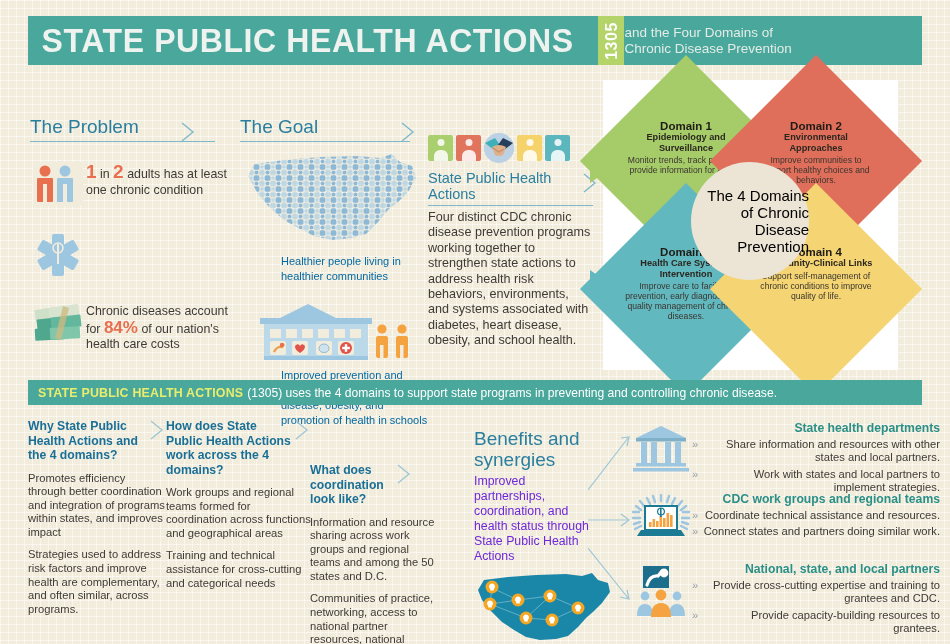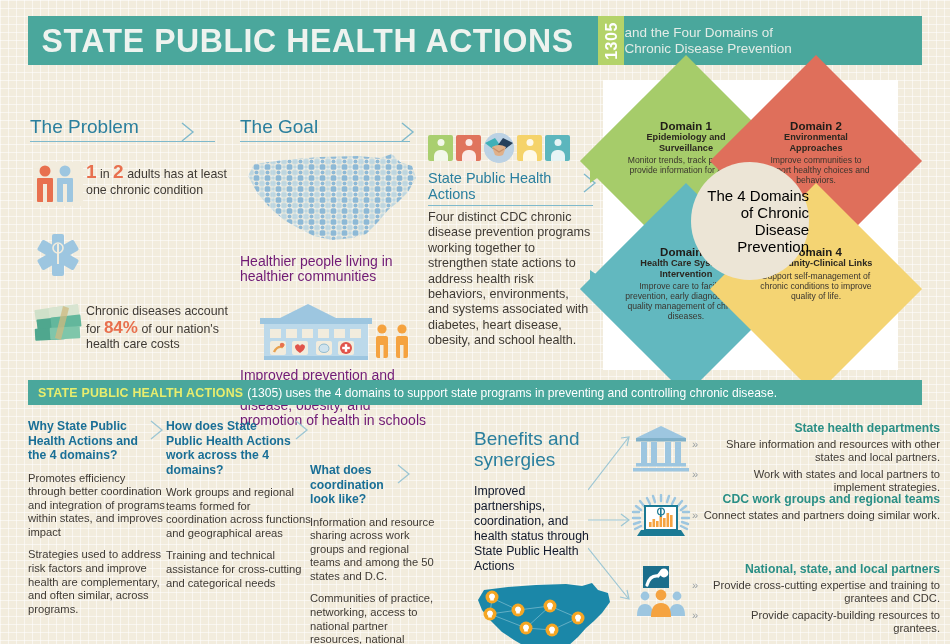--- a/index.html
+++ b/index.html
@@ -67,21 +67,21 @@
   .problem { position: absolute; left: 30px; top: 116px; width: 200px; }
   .problem .hdr-wrap { width: 185px; }
   .stat-row { display: flex; align-items: flex-start; margin-top: 20px; }
   .stat-icon { width: 56px; flex: 0 0 56px; display:flex; align-items:center; justify-content:center; }
   .stat-text { font-size: 12.4px; line-height: 15.5px; color: #3f3a34; padding-top: 2px; }
   .big-num { color: #e8704f; font-size: 19px; font-weight: bold; }
   .big-num-sm { color: #e8704f; font-size: 17px; font-weight: bold; }
 
   
   .goal { position: absolute; left: 240px; top: 116px; width: 190px; }
-  .goal-cap { font-size: 14px; line-height: 15px; color: #701a75; margin-top: 6px; }
+  .goal-cap { font-size: 11px; line-height: 15px; color: #0369a1; margin-top: 6px; margin-left: 41px; }
 
   
   .spha { position: absolute; left: 428px; top: 133px; width: 165px; }
   .spha-icons { display: flex; align-items: center; gap: 3px; margin-bottom: 7px; }
   .picon { width: 25px; height: 26px; border-radius: 2px; position: relative; }
   .picon::before { content:""; position:absolute; left:50%; top:4px; transform:translateX(-50%);
       width:7px; height:7px; border-radius:50%; background:rgba(255,255,255,.85); }
   .picon::after { content:""; position:absolute; left:50%; bottom:0; transform:translateX(-50%);
       width:14px; height:11px; border-radius:6px 6px 0 0; background:rgba(255,255,255,.85); }
   .handshake { width:30px;height:30px;border-radius:50%;background:#bcd2e4;position:relative;overflow:hidden;flex:0 0 30px; }
@@ -122,21 +122,21 @@
   .banner-rest { color: #ffffff; font-size: 12.1px; margin-left: 4px; }
 
   
   .qcol { position: absolute; top: 419px; width: 138px; }
   .qtitle { color: #1a6f96; font-size: 12.2px; font-weight: bold; line-height: 14.5px; }
   .qpara { color: #3f3a34; font-size: 11.2px; line-height: 13.6px; margin-top: 9px; }
 
   
   .benefits { position: absolute; left: 440px; top: 428px; width: 150px; padding-left: 34px; }
   .ben-title { color: #2a7f9e; font-size: 19px; line-height: 21px; }
-  .ben-body { color: #0f172a; font-size: 12.3px; line-height: 15px; margin-top: 14px; }
+  .ben-body { color: #6d28d9; font-size: 12.3px; line-height: 15px; margin-top: 4px; }
 
   
   .pblock { position: absolute; left: 630px; width: 310px; display: flex; text-align: right; }
   .pico { width: 62px; flex: 0 0 62px; display:flex; align-items:flex-start; justify-content:center; padding-top:2px; }
   .ptxt { flex: 1; }
   .ptitle { color: #2a8f86; font-size: 12.2px; font-weight: bold; margin-bottom: 3px; }
   .pitem { color: #3f3a34; font-size: 11.2px; line-height: 13.4px; margin-bottom: 3px;
            padding-left: 11px; position: relative; }
   .pitem::before { content: "»"; position: absolute; left: 0; color: #9aa0a3; }
 
@@ -525,20 +525,21 @@
       <g fill="#1b7a94">
         <rect x="29" y="14" width="1.6" height="9"></rect>
         <path d="M30 14 a3.4 3.4 0 0 1 3.4 3.4 a3.4 3.4 0 0 1 -3.4 3.4" fill="none" stroke="#1b7a94" stroke-width="1.2"></path>
         <path d="M30 14 a3.4 3.4 0 0 0 -3.4 3.4 a3.4 3.4 0 0 0 3.4 3.4" fill="none" stroke="#1b7a94" stroke-width="1.2"></path>
       </g>
       <path d="M10 36 h40 l4 6 H6 Z" fill="#1b7a94"></path>
     </svg>
   </div>
   <div class="ptxt">
     <div class="ptitle">CDC work groups and regional teams</div>
+    <div class="pitem">Coordinate technical assistance and resources.</div>
     <div class="pitem">Connect states and partners doing similar work.</div>
   </div>
 </div>
 
 <div class="pblock" style="top:562px;">
   <div class="pico">
     <svg width="56" height="54" viewBox="0 0 56 54">
       <path d="M10 2 h26 v22 h-26 Z" fill="#1b6e8c"></path>
       <circle cx="31" cy="9" r="4.4" fill="#fff"></circle>
       <path d="M14 21 q3 -10 11 -9 l4 -5" stroke="#fff" stroke-width="3.2" fill="none" stroke-linecap="round"></path>

